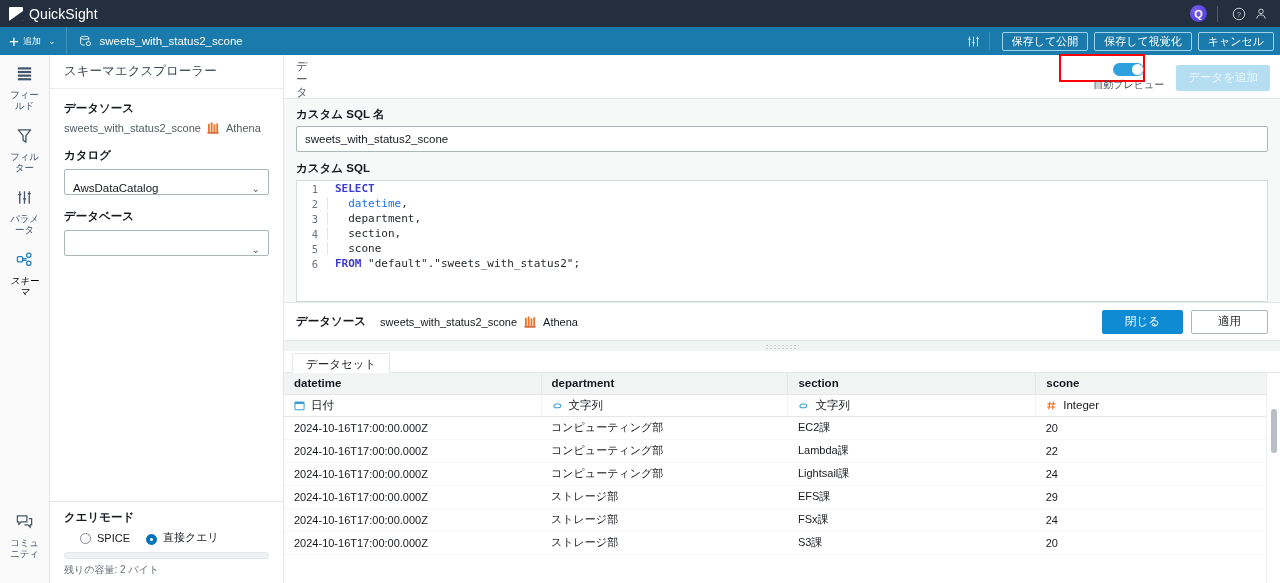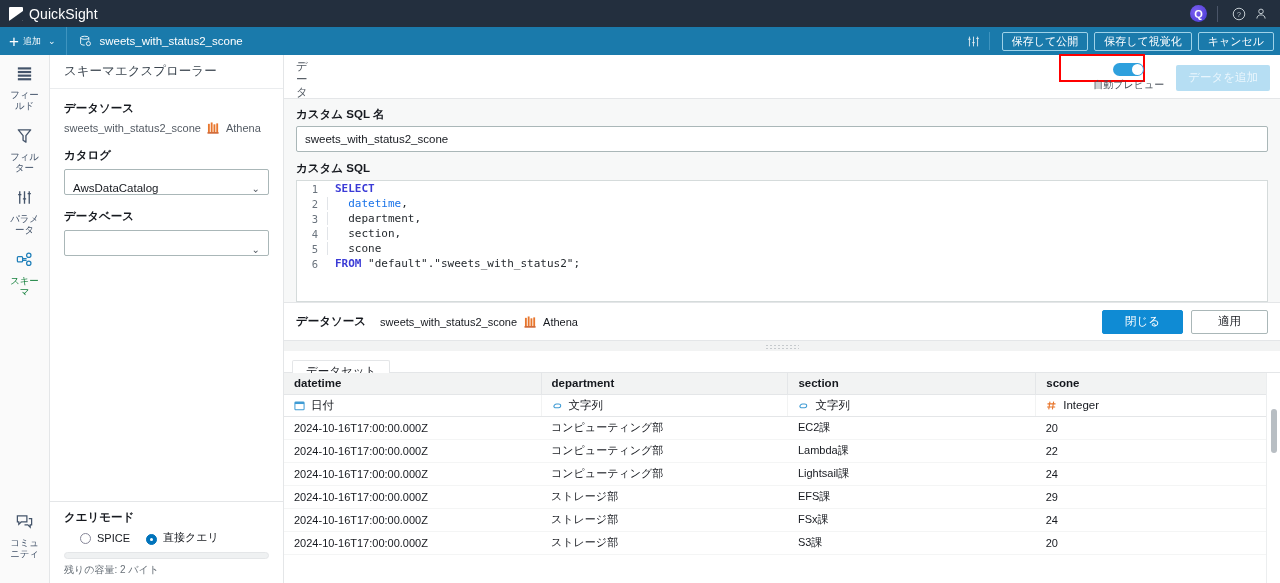--- a/index.html
+++ b/index.html
@@ -74,21 +74,21 @@
   
   #rail {
     width: 50px; background: #fafafa; border-right: 1px solid #e4e6e8;
     display: flex; flex-direction: column; align-items: center; position: relative;
   }
   .rail-item {
     width: 32px; padding: 9px 0 6px; display: flex; flex-direction: column; align-items: center;
     gap: 3px; color: #44546a; cursor: pointer; text-align: center;
   }
   .rail-item .rl { font-size: 9.5px; line-height: 11px; letter-spacing: -.2px; }
-  .rail-item.active { color: #15803d; }
+  .rail-item.active { color: #000000; font-style: italic; }
   .rail-item.active::after {
     content: ""; position: absolute; right: -1px; width: 0; height: 0;
   }
   #rail .spacer { flex: 1; }
   .rail-bottom { margin-bottom: 18px; }
 
   
   #explorer { width: 234px; border-right: 1px solid #e4e6e8; background: #fff; display: flex; flex-direction: column; }
   #explorer .ex-head {
     height: 34px; display: flex; align-items: center; padding: 0 14px;
@@ -175,21 +175,21 @@
   }
 
   .splitter { height: 10px; background: #f2f3f3; display: flex; align-items: center; justify-content: center; cursor: row-resize; }
   .grip { width: 34px; height: 5px; background-image: radial-gradient(#c6cacd 40%, transparent 41%); background-size: 4px 3px; }
 
   
   .preview { flex: 1; display: flex; flex-direction: column; min-height: 0; position: relative; }
   .ptabs { height: 22px; border-bottom: 1px solid #e4e6e8; display: flex; align-items: flex-end; padding-left: 8px; background: #fff; }
   .ptab {
     font-size: 11.5px; padding: 3px 13px 3px; border: 1px solid #e4e6e8; border-bottom: 1px solid #fff;
-    background: #fff; position: relative; top: 11px; border-radius: 2px 2px 0 0; cursor: pointer; color: #16191f;
+    background: #fff; position: relative; top: 4px; border-radius: 2px 2px 0 0; cursor: pointer; color: #16191f;
   }
   .tbl-wrap { flex: 1; overflow: hidden; position: relative; }
   table.preview-tbl { width: 100%; border-collapse: collapse; table-layout: fixed; }
   table.preview-tbl th {
     background: #f2f3f3; text-align: left; font-size: 11.5px; font-weight: bold; color: #16191f;
     height: 21px; padding: 0 10px; border-right: 1px solid #e4e6e8; border-bottom: 1px solid #e4e6e8;
   }
   .typerow td {
     height: 22px; padding: 0 10px; font-size: 11.5px; color: #16191f;
     border-bottom: 1px solid #e4e6e8; border-right: 1px solid #f2f3f3;

